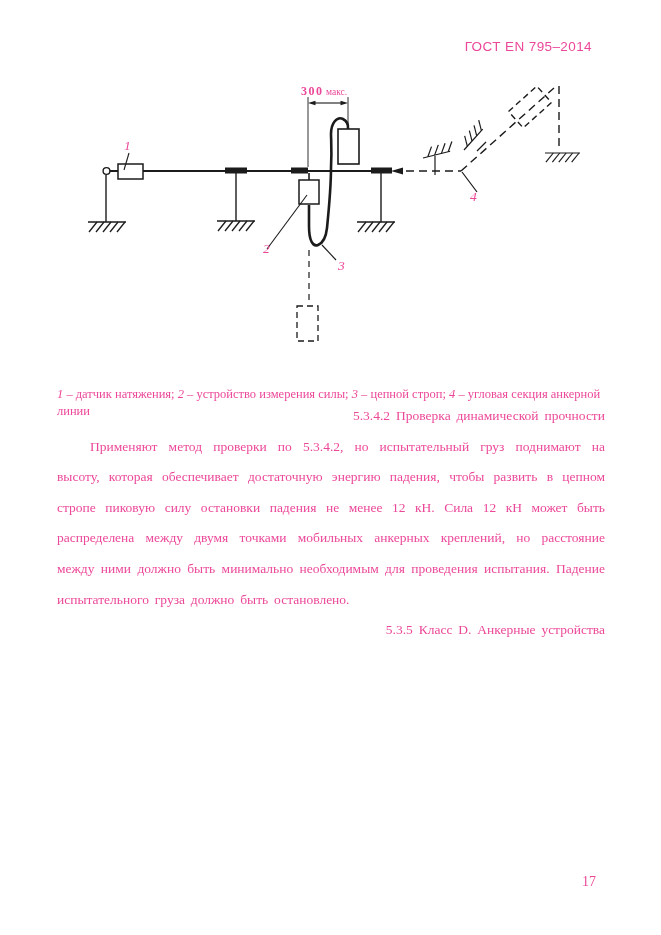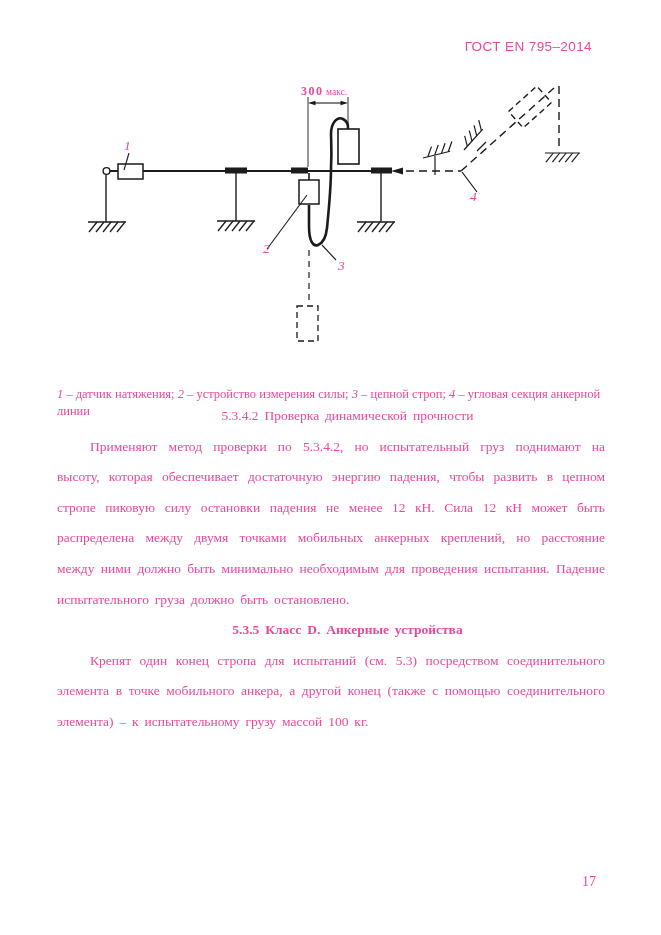--- a/index.html
+++ b/index.html
@@ -11,22 +11,22 @@
   .figlabel{position:absolute;font-style:italic;font-size:13.5px;line-height:13px;}
   .dimval{position:absolute;left:301px;top:84px;font-size:12px;letter-spacing:1.5px;font-weight:bold;}
   .dimnote{position:absolute;left:326px;top:87px;font-size:9.5px;}
   .caption{position:absolute;left:57px;top:346px;width:548px;font-size:12.5px;line-height:16.5px;margin-top:40px;}
   .caption .n{font-style:italic;}
   .figtitle{position:absolute;left:57px;top:393px;width:548px;padding-left:32px;
             box-sizing:border-box;font-size:12.5px;}
   .bodytext{position:absolute;left:57px;top:401px;width:548px;font-size:13.5px;
             line-height:30.6px;text-align:justify;word-spacing:2.5px;}
   .bodytext p{margin:0;text-indent:33px;}
-  .bodytext p.head{text-align:center;}
-  .bold{font-weight:bold;}
+  .bodytext p.head{text-align:right;}
+  .bold{font-weight:normal;}
   .pagenum{position:absolute;left:582px;top:874px;font-size:14px;}
 </style>
 </head>
 <body>
 
 <div class="page">
 
   <div class="hdr">ГОСТ EN 795–2014</div>
 
   <svg width="661" height="350" viewBox="0 0 661 350">
@@ -106,17 +106,16 @@
   <span class="figlabel" style="left:338px;top:259px;">3</span>
   <span class="figlabel" style="left:470px;top:190px;">4</span>
 
   <div class="caption"><span class="n">1</span><span> – датчик натяжения; </span><span class="n">2</span><span> – устройство измерения силы; </span><span class="n">3</span><span> – цепной строп; </span><span class="n">4</span><span> – угловая секция анкерной линии</span></div>
 
 
   <div class="bodytext">
     <p class="head">5.3.4.2 Проверка динамической прочности</p>
     <p>Применяют метод проверки по 5.3.4.2, но испытательный груз поднимают на высоту, которая обеспечивает достаточную энергию падения, чтобы развить в цепном стропе пиковую силу остановки падения не менее 12 кН. Сила 12 кН может быть распределена между двумя точками мобильных анкерных креплений, но расстояние между ними должно быть минимально необходимым для проведения испытания. Падение испытательного груза должно быть остановлено.</p>
     <p class="head bold">5.3.5 Класс D. Анкерные устройства</p>
-    <p>Крепят один конец стропа для испытаний (см. 5.3) посредством соединительного элемента в точке мобильного анкера, а другой конец (также с помощью соединительного элемента) – к испытательному грузу массой 100 кг.</p>
   </div>
 
   <div class="pagenum">17</div>
 </div>
 
 </body></html>

